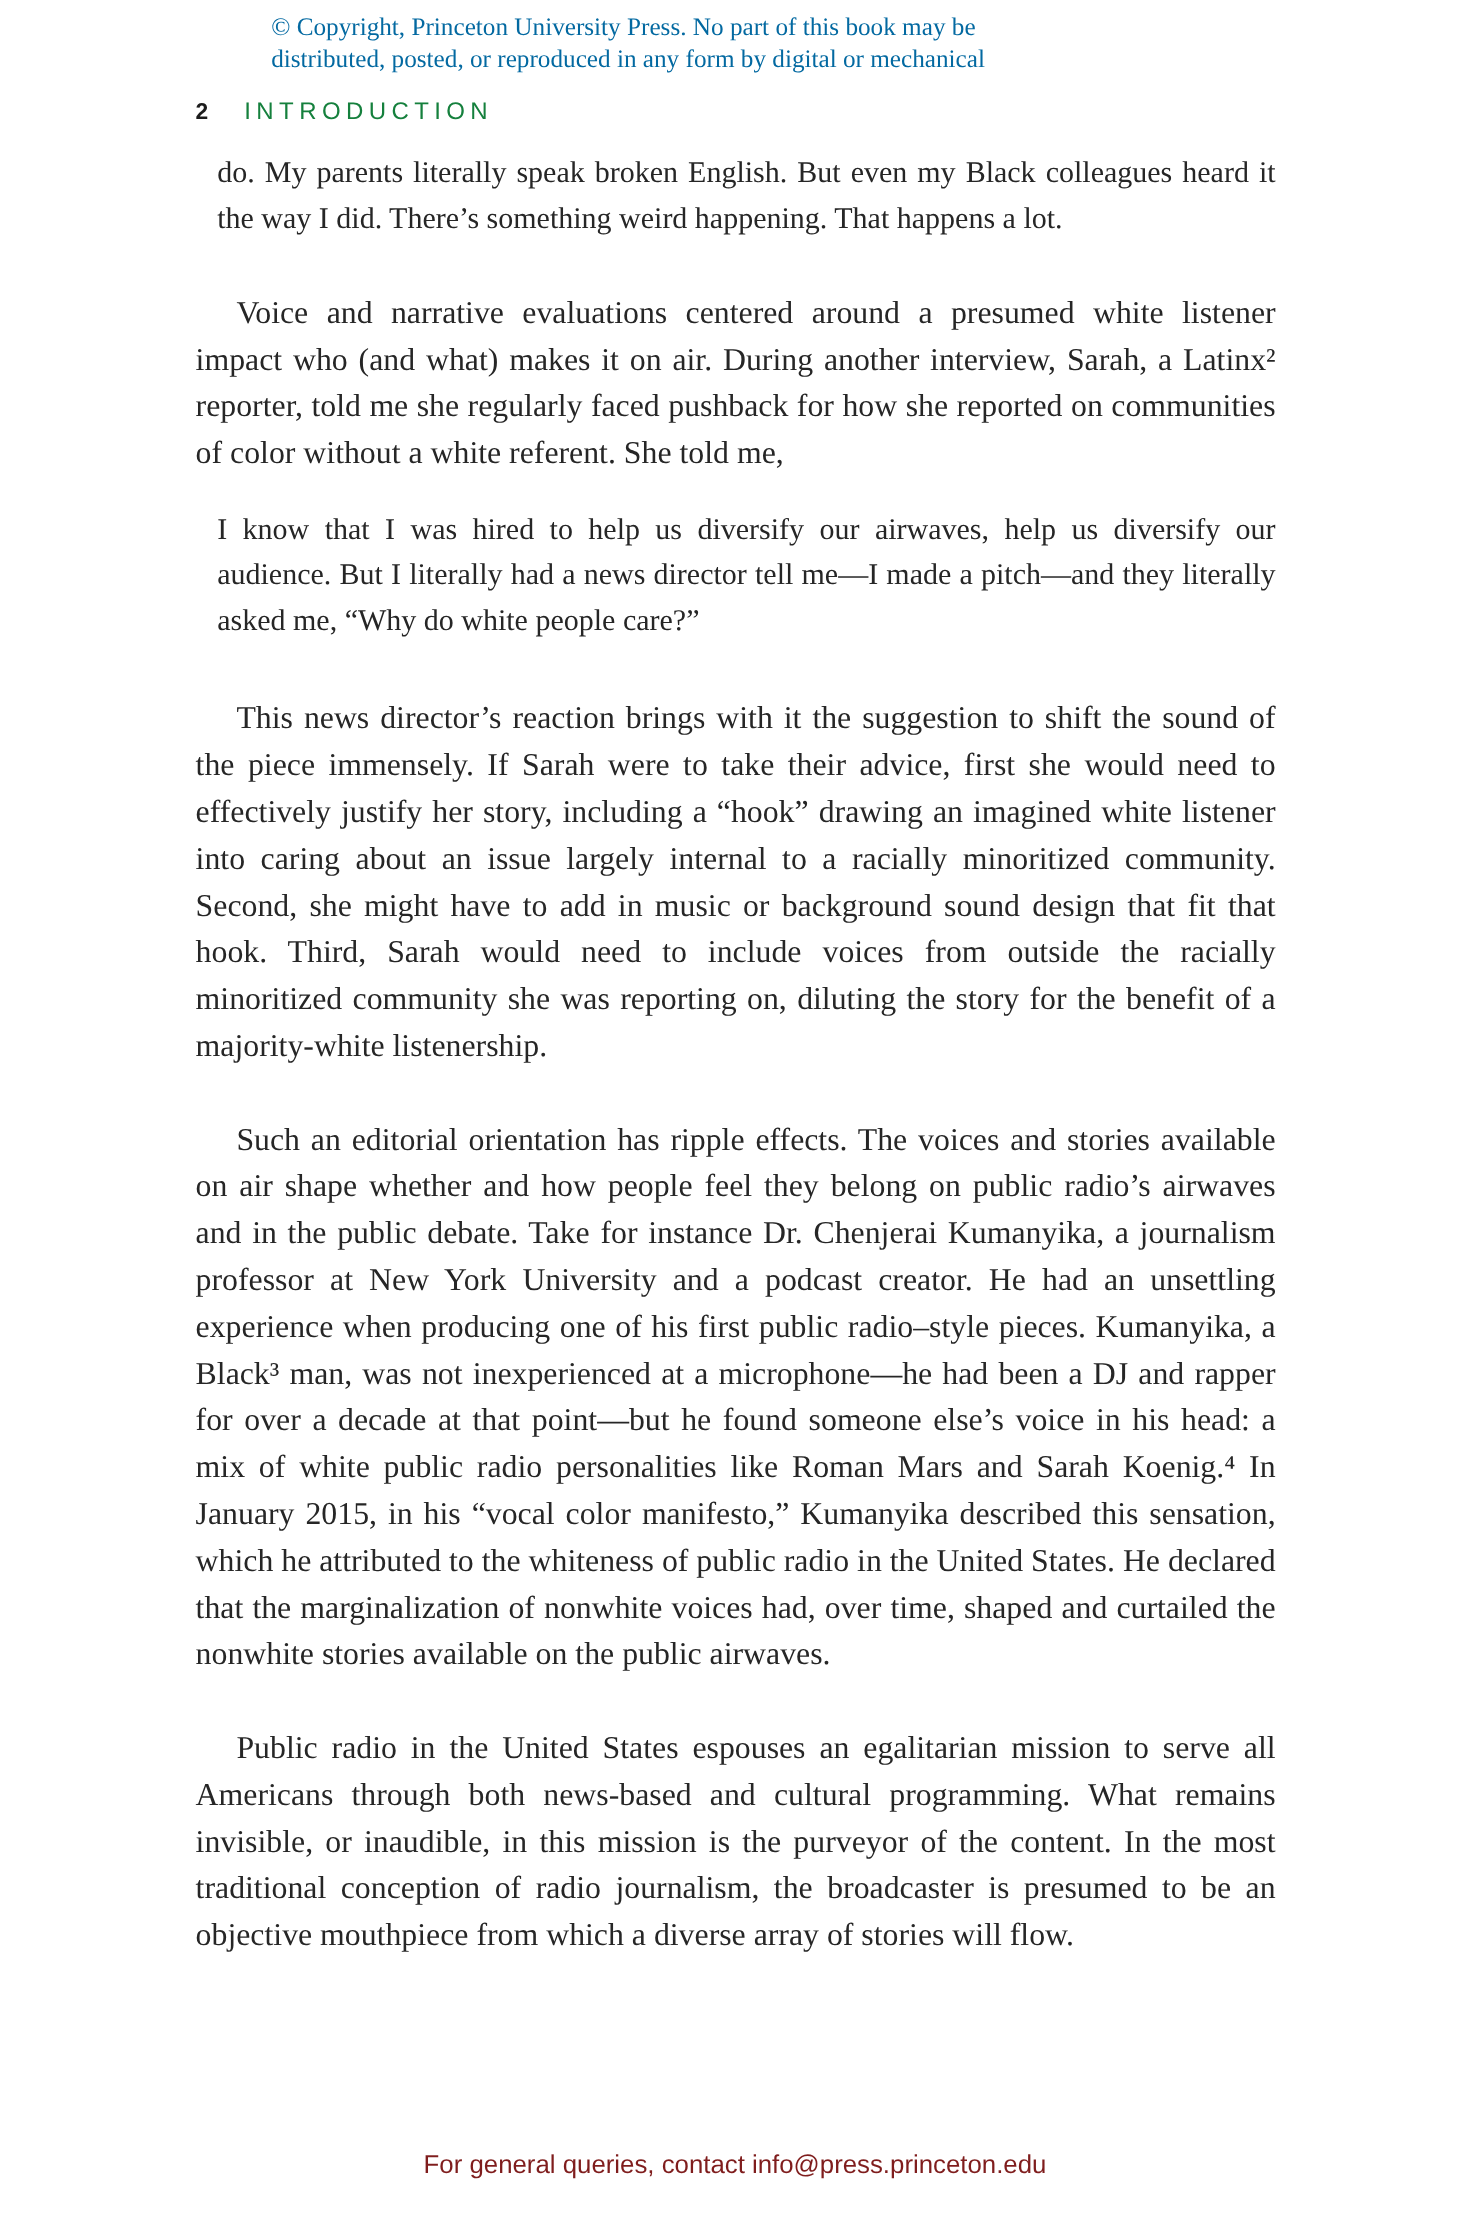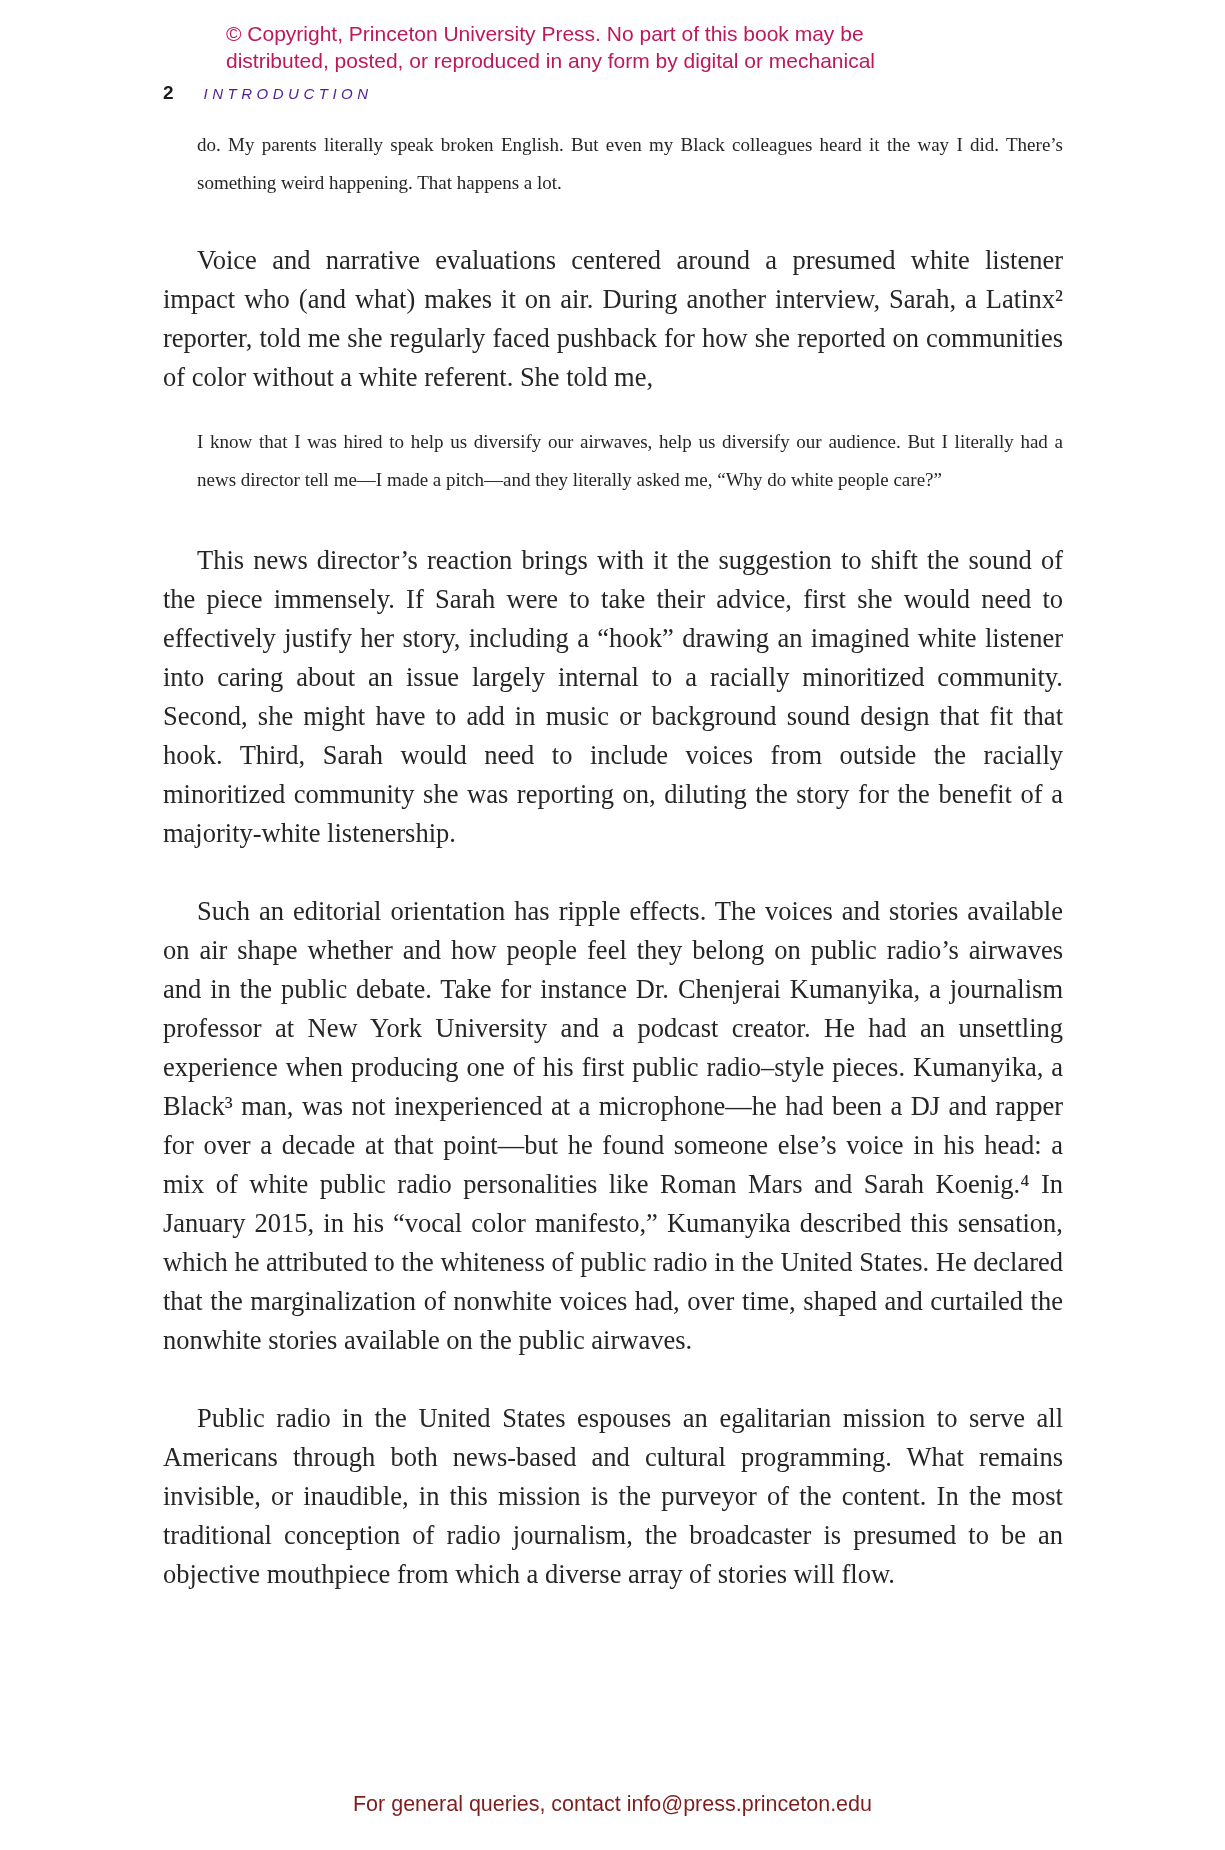--- a/index.html
+++ b/index.html
@@ -9,60 +9,59 @@
     width: 1225px;
     height: 1850px;
     background: #ffffff;
     font-family: "Liberation Serif", serif;
     color: #212121;
     overflow: hidden;
   }
   .copyright {
     position: absolute;
     left: 226px;
-    top: 20px;
-    font-family: Liberation Sans, sans-serif;
+    top: 9px;
+    font-family: Liberation Serif, serif;
     font-size: 21px;
     line-height: 27px;
-    color: #be185d;
+    color: #0369a1;
   }
   .pagehead {
     position: absolute;
     left: 163px;
     top: 82px;
     font-family: "Liberation Sans", sans-serif;
     display: flex;
     align-items: baseline;
   }
   .pagehead .folio {
     font-weight: 700;
     font-size: 19px;
     color: #1c1c1c;
     margin-right: 30px;
   }
   .pagehead .running {
-    font-size: 15px;
+    font-size: 20px;
     letter-spacing: 4.5px;
-    color: #4c1d95;
-    font-style: italic;
+    color: #15803d;
   }
   .bodycol {
     position: absolute;
     left: 163px;
     top: 126px;
     width: 900px;
     font-size: 26.5px;
     line-height: 39px;
     text-align: justify;
     color: #262626;
   }
   .para { text-indent: 34px; margin-top: 39px; }
   .extract {
-    margin-left: 34px;
-    font-size: 19px;
+    margin-left: 18px;
+    font-size: 25px;
     line-height: 38px;
   }
   .extract-1 { margin-bottom: 38px; }
   .extract-2 { margin-top: 26px; margin-bottom: 42px; }
   .footer {
     position: absolute;
     left: 0;
     top: 1792px;
     width: 1225px;
     text-align: center;

